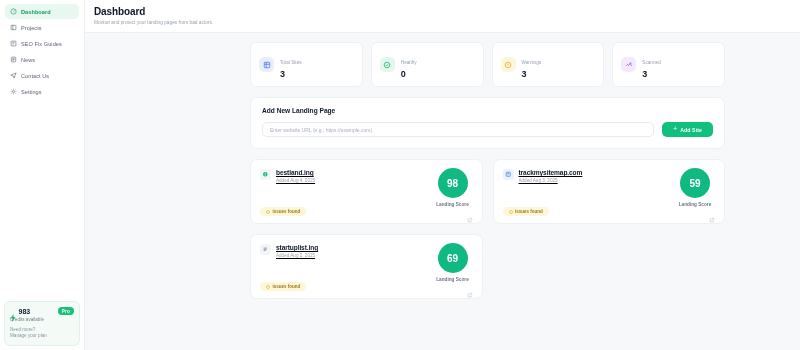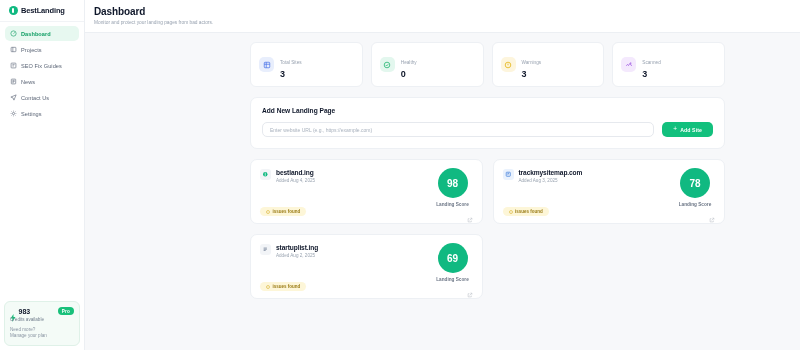--- a/index.html
+++ b/index.html
@@ -129,21 +129,21 @@
     font-family: "Liberation Sans", sans-serif;
     padding: 0 11px; cursor: pointer;
     display: flex; align-items: center; gap: 3px;
     letter-spacing: 0.1px;
   }
   .plus { font-size: 6.5px; line-height: 1; font-weight: normal; }
 
   
   .grid {
     margin: 10px 75px 0 165px;
-    display: grid; grid-template-columns: 1fr 1fr; gap: 10px;
+    display: grid; grid-template-columns: 1fr 1fr; gap: 10px; text-decoration: underline;
   }
   .site-card {
     background: #ffffff; border: 1px solid #edf0f4; border-radius: 7px;
     padding: 9px 9px 7px 9px;
     position: relative;
     height: 65px;
   }
   .site-head { display: flex; gap: 5px; align-items: flex-start; }
   .fav {
     width: 11px; height: 11px; border-radius: 3px;
@@ -183,24 +183,20 @@
   .issue-badge .warn-dot { width: 4px; height: 4px; display: block; }
   .ext-ic { width: 6px; height: 6px; display: block; opacity: .45; cursor: pointer; }
 </style>
 </head>
 <body>
 
 <div class="app">
 
   <aside class="sidebar">
 
-    <div class="brand">
-      <span class="brand-mark"></span>
-      <span class="brand-name">BestLanding</span>
-    </div>
 
     <nav class="nav">
 
       <div class="nav-item active">
         <span class="nav-ic">
           <svg viewBox="0 0 16 16" fill="none" stroke="#0f9d63" stroke-width="1.4">
             <circle cx="8" cy="8" r="6"></circle>
               <path d="M8 8l3-2.4"></path>
           </svg>
         </span>
@@ -398,21 +394,21 @@
                   <rect x="3" y="3" width="10" height="10" rx="1.5"></rect>
                   <path d="M6 6h4M6 9h2.5"></path>
                 </svg>
             </span>
             <span>
               <div class="site-name">trackmysitemap.com</div>
               <div class="site-date">Added Aug 3, 2025</div>
             </span>
           </div>
           <div class="score-wrap">
-            <div class="score-circle">78</div>
+            <div class="score-circle">59</div>
             <div class="score-label">Landing Score</div>
           </div>
           <div class="card-foot">
             <span class="issue-badge">
               <span class="warn-dot">
                 <svg viewBox="0 0 16 16" fill="none" stroke="#d3a50c" stroke-width="2">
                     <circle cx="8" cy="8" r="6"></circle>
                   </svg>
               </span>
               <span>issues found</span>

